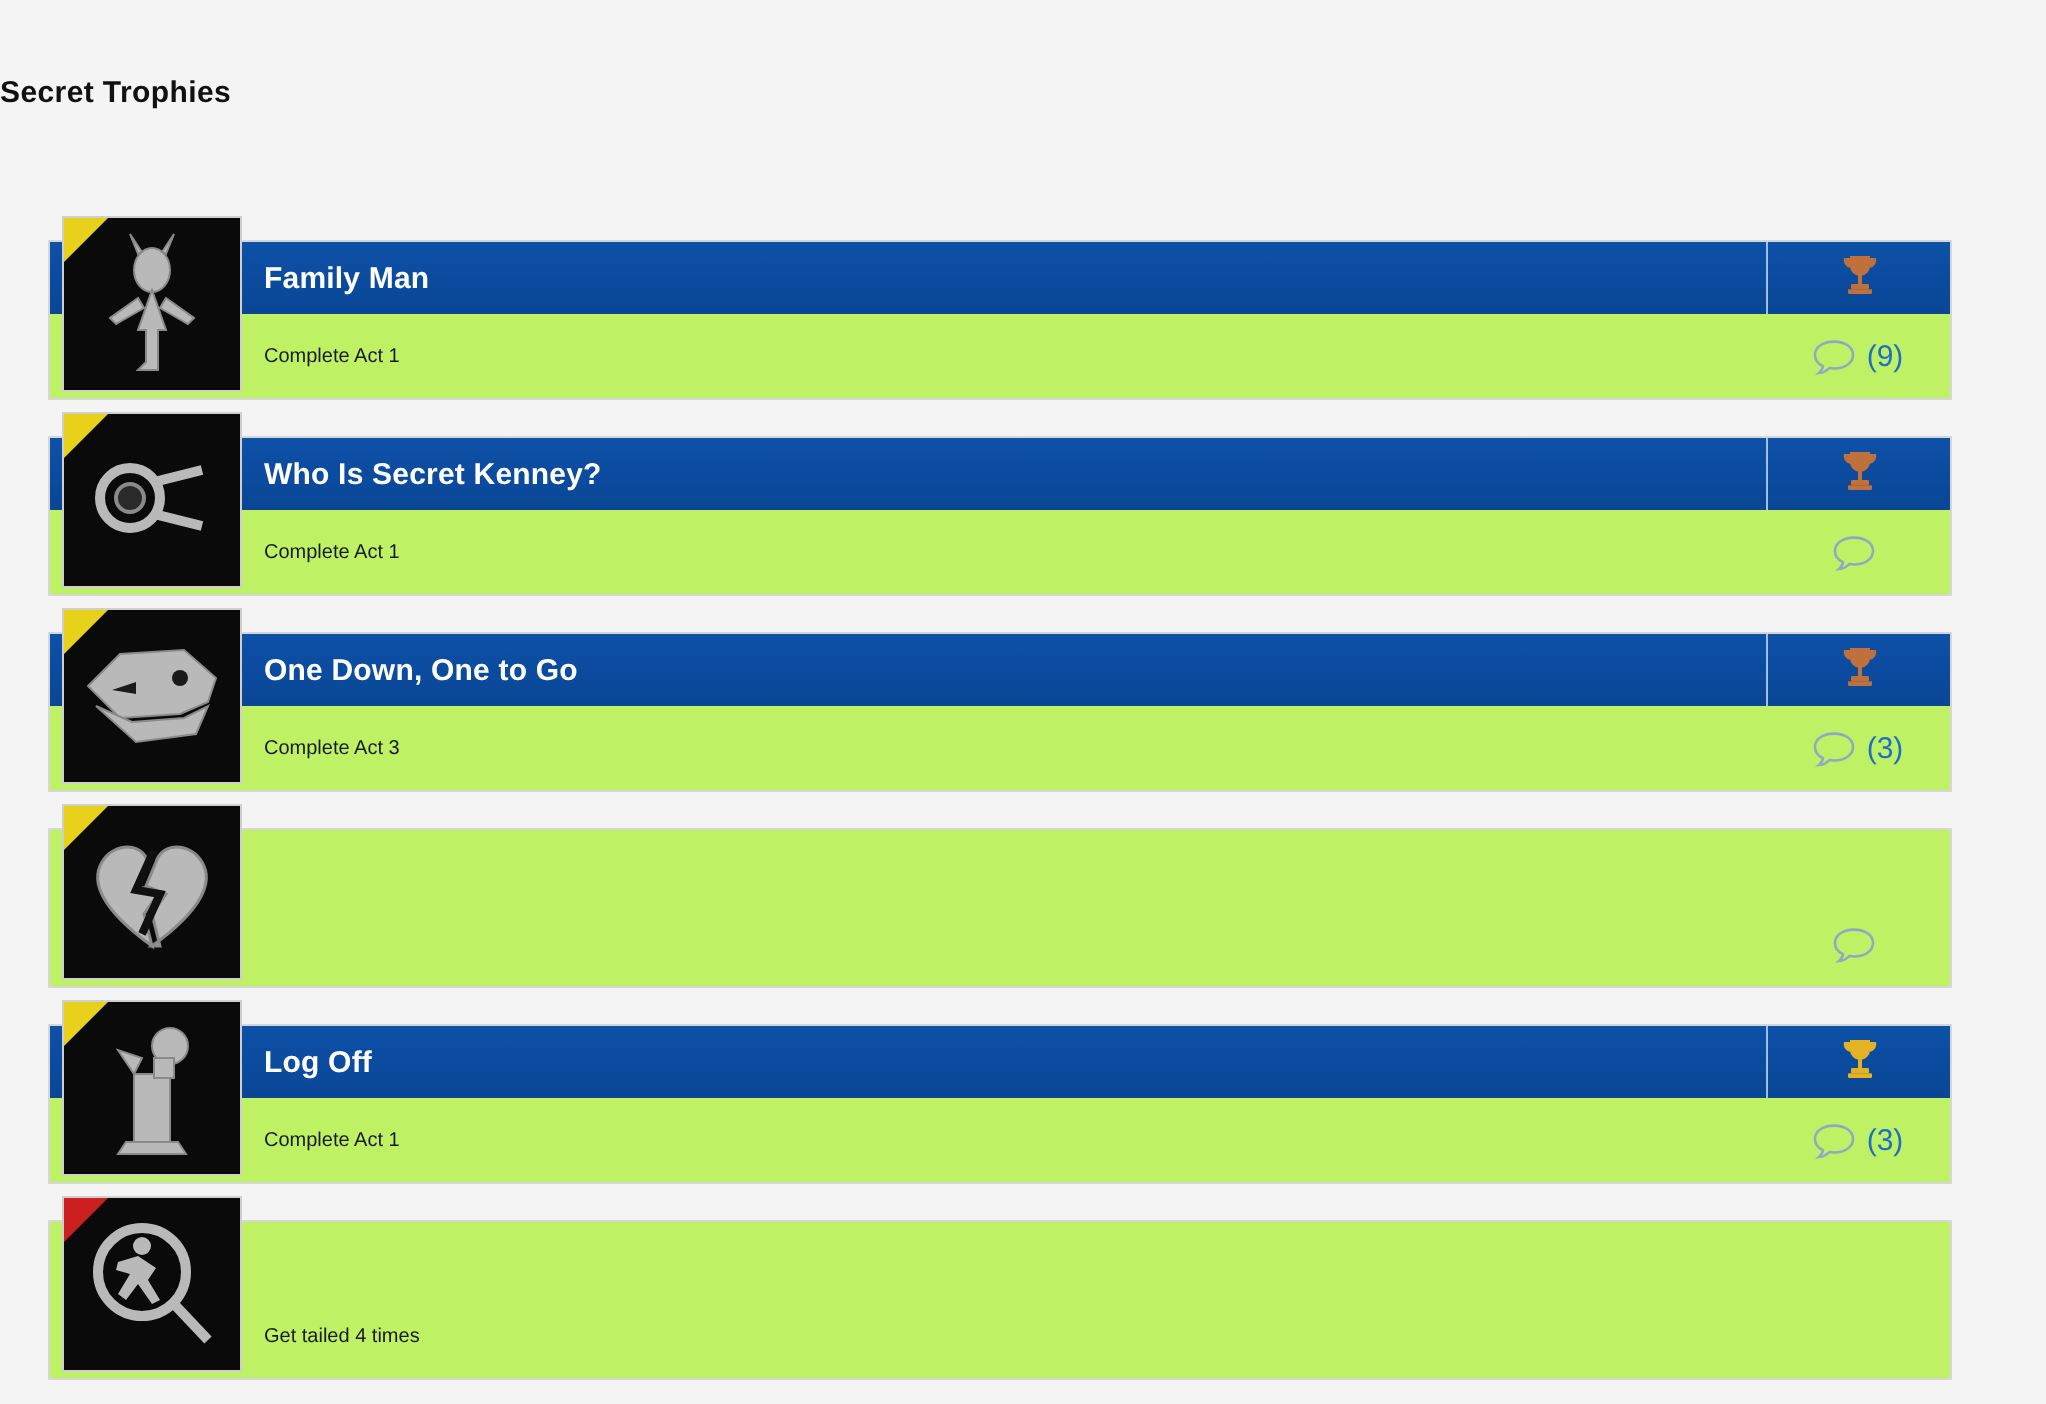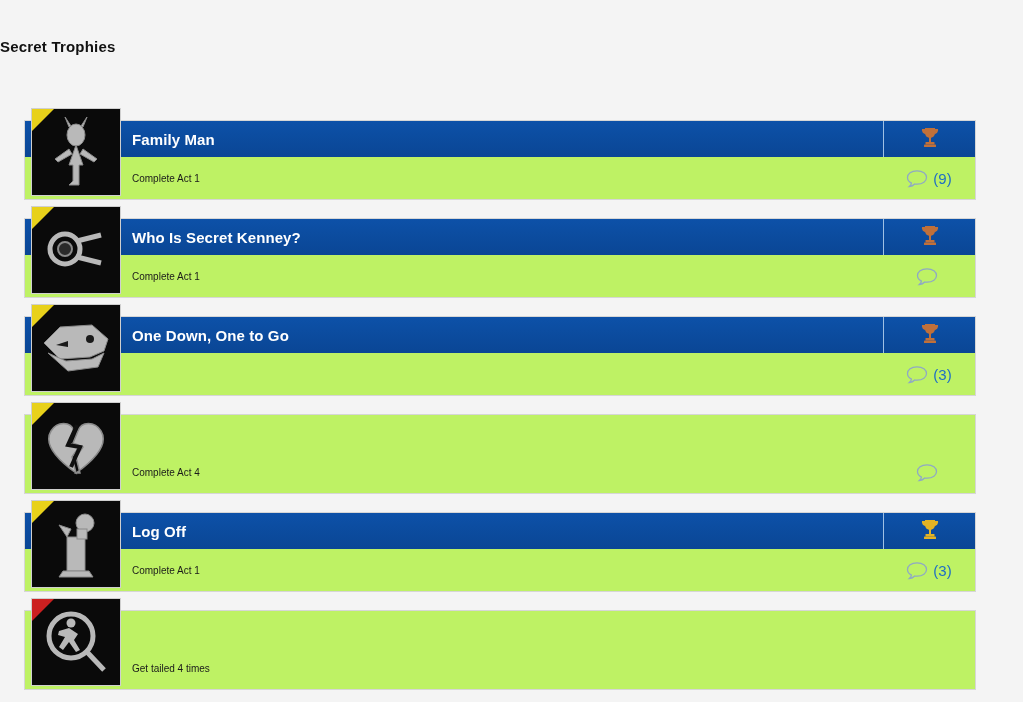--- a/index.html
+++ b/index.html
@@ -236,20 +236,23 @@
           <span><svg width="20" height="22" viewBox="0 0 20 22">
     <path d="M5 2 h10 v5 a5 5 0 0 1 -10 0 z" fill="#c0703a"></path>
     <path d="M5 3 H2 a4 4 0 0 0 4 5 z" fill="#c0703a"></path>
     <path d="M15 3 H18 a4 4 0 0 1 -4 5 z" fill="#c0703a"></path>
     <rect x="9" y="11" width="2" height="5" fill="#c0703a"></rect>
     <rect x="5.5" y="16" width="9" height="2.6" rx="0.6" fill="#c0703a"></rect>
     <rect x="4" y="18.6" width="12" height="2.4" rx="0.6" fill="#c0703a"></rect>
   </svg></span>
         </div>
       </div>
+      <div class="desc-bar">
+        <span class="desc-text">Complete Act 3</span>
+      </div>
       <div class="comment-cell">
         <span>
               <svg class="bubble" width="22" height="19" viewBox="0 0 24 21">
     <path d="M12 2 C5.5 2 1.5 5.4 1.5 9.4 C1.5 12 3.2 14.3 5.9 15.6 C5.7 17 4.8 18.4 3.6 19.4 C5.9 19.2 8 18.2 9.4 16.6 C10.2 16.7 11.1 16.8 12 16.8 C18.5 16.8 22.5 13.4 22.5 9.4 C22.5 5.4 18.5 2 12 2 Z" fill="none" stroke="#8fa9c4" stroke-width="1.4"></path>
   </svg>
             </span>
         <span class="comment-count">(3)</span>
       </div>
     </div>
     <div class="icon-box">
@@ -261,23 +264,20 @@
         </g>
         <circle cx="52" cy="26" r="4" fill="#1a1a1a"></circle>
         <path d="M18 32 L30 28 L30 34 Z" fill="#1a1a1a"></path>
       </svg>
           </div>
       <div class="icon-corner "></div>
     </div>
   </div>
       <div class="trophy-row">
     <div class="row-body">
-      <div class="desc-bar">
-        <span class="desc-text">Complete Act 4</span>
-      </div>
       <div class="comment-cell">
         <span>
               <svg class="bubble" width="22" height="19" viewBox="0 0 24 21">
     <path d="M12 2 C5.5 2 1.5 5.4 1.5 9.4 C1.5 12 3.2 14.3 5.9 15.6 C5.7 17 4.8 18.4 3.6 19.4 C5.9 19.2 8 18.2 9.4 16.6 C10.2 16.7 11.1 16.8 12 16.8 C18.5 16.8 22.5 13.4 22.5 9.4 C22.5 5.4 18.5 2 12 2 Z" fill="none" stroke="#8fa9c4" stroke-width="1.4"></path>
   </svg>
             </span>
         <span class="comment-count"></span>
       </div>
     </div>
     <div class="icon-box">

